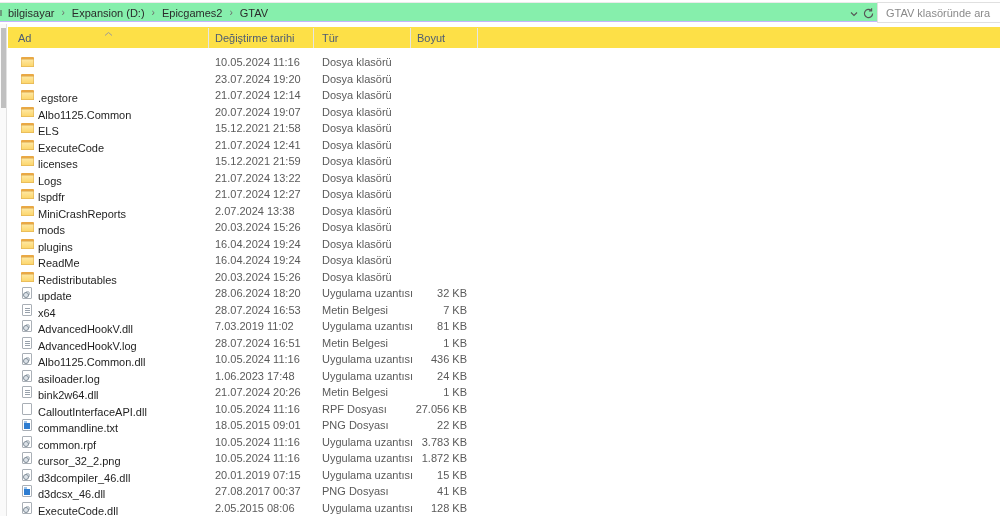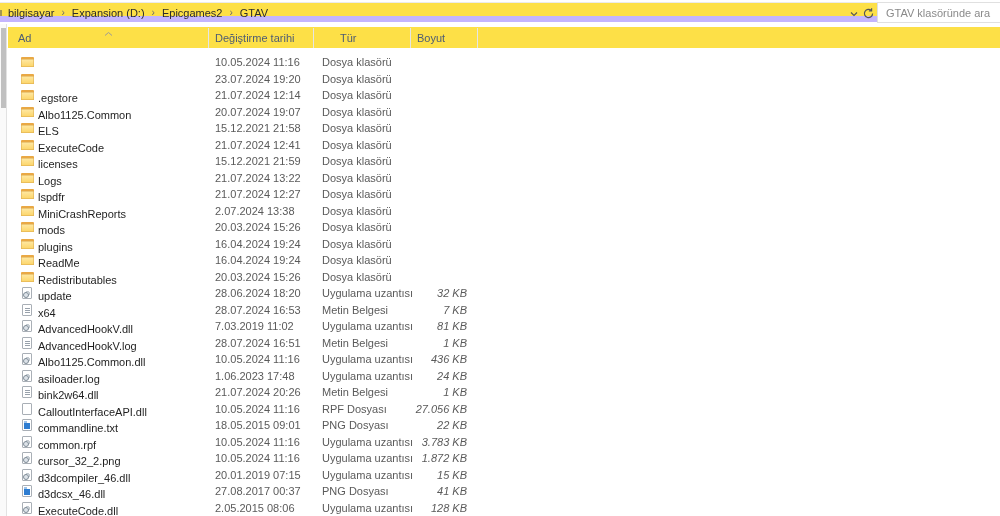--- a/index.html
+++ b/index.html
@@ -8,21 +8,21 @@
     position:relative;
     font-family:"Liberation Sans","DejaVu Sans",sans-serif;
     font-size:11px;
     background:#ffffff;
     overflow:hidden;
     color:#1e1e1e;
   }
 
   
   .top-border { position:absolute; left:0; top:2px; width:1000px; height:1px; background:#ebebeb; }
-  .addressbar { position:absolute; left:0; top:3px; width:1000px; height:19px; background:#fde047; border-bottom:6px solid #c4b5fd; }
+  .addressbar { position:absolute; left:0; top:3px; width:1000px; height:19px; background:#86efac; border-bottom:1px solid #c4b5fd; }
   .breadcrumb { position:absolute; left:6px; top:0; height:19px; display:flex; align-items:center; white-space:nowrap; color:#2b2b2b; }
   .crumb { padding:0 2px; cursor:default; }
   .crumb-sep { color:#6d6d6d; padding:0 5px; font-size:10px; }
   .clip-frag { position:absolute; left:0; top:7px; width:2px; height:6px; background:#5a5a5a; opacity:.55; }
   .addr-dropdown { position:absolute; left:848px; top:5px; width:12px; height:12px; }
   .addr-refresh  { position:absolute; left:862px; top:4px; width:13px; height:13px; }
   .searchbox {
     position:absolute; left:877px; top:-1px; width:130px; height:21px;
     border:1px solid #e0e0e0; background:#fff;
   }
@@ -35,34 +35,34 @@
 
   
   .left-strip { position:absolute; left:0; top:24px; width:7px; height:492px; background:#fafafa; border-right:1px solid #e2e2e2; }
   .left-thumb { position:absolute; left:1px; top:4px; width:5px; height:80px; background:#c0c0c0; }
 
   
   .header-row { position:absolute; left:8px; top:27px; width:992px; height:21px; background:#fde047; }
   .hcell { position:absolute; top:5px; color:#4e5c73; white-space:nowrap; cursor:default; }
   .h-name { left:10px; }
   .h-date { left:207px; }
-  .h-type { left:332px; }
+  .h-type { left:314px; }
   .h-size { left:409px; }
   .hsep { position:absolute; top:1px; width:1px; height:20px; background:#e5e5e5; }
   .hsep1 { left:200px; } .hsep2 { left:305px; } .hsep3 { left:402px; } .hsep4 { left:469px; }
   .sort-caret { position:absolute; left:96px; top:0px; }
 
   
   .file-list { position:absolute; left:8px; top:54px; width:992px; height:462px; overflow:hidden; }
   .row { position:relative; height:16.5px; cursor:default; }
   .row span { position:absolute; top:0; line-height:16.5px; white-space:nowrap; }
   .c-name { left:30px; color:#1e1e1e;margin-top:36px; }
   .c-date { left:207px; color:#5a5a5a;text-align:right; }
   .c-type { left:314px; color:#5a5a5a; }
-  .c-size { left:373px; width:86px; text-align:right; color:#5a5a5a;font-style:italic; }
+  .c-size { left:373px; width:86px; text-align:right; color:#5a5a5a; }
 
   
   .ficon { position:absolute; left:13px; top:2px; width:13px; height:12px; }
   .ficon-folder::before {
     content:''; position:absolute; left:0; top:1px; width:13px; height:10px;
     background:#e9a844; border-radius:1px;
   }
   .ficon-folder::after {
     content:''; position:absolute; left:0; top:3px; width:13px; height:8px;
     background:linear-gradient(180deg,#ffe9a6,#fcd465); border-radius:1px;

